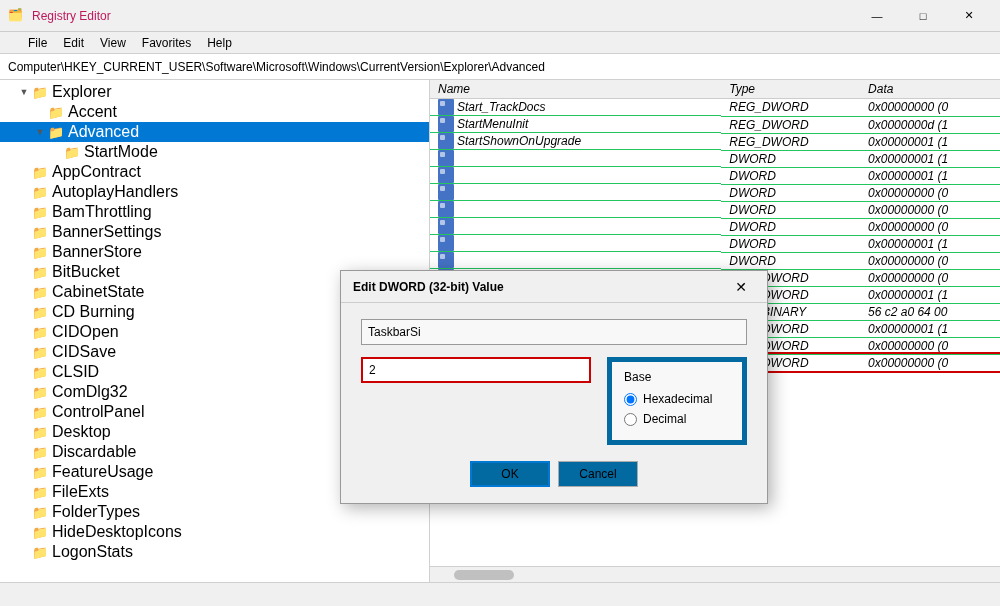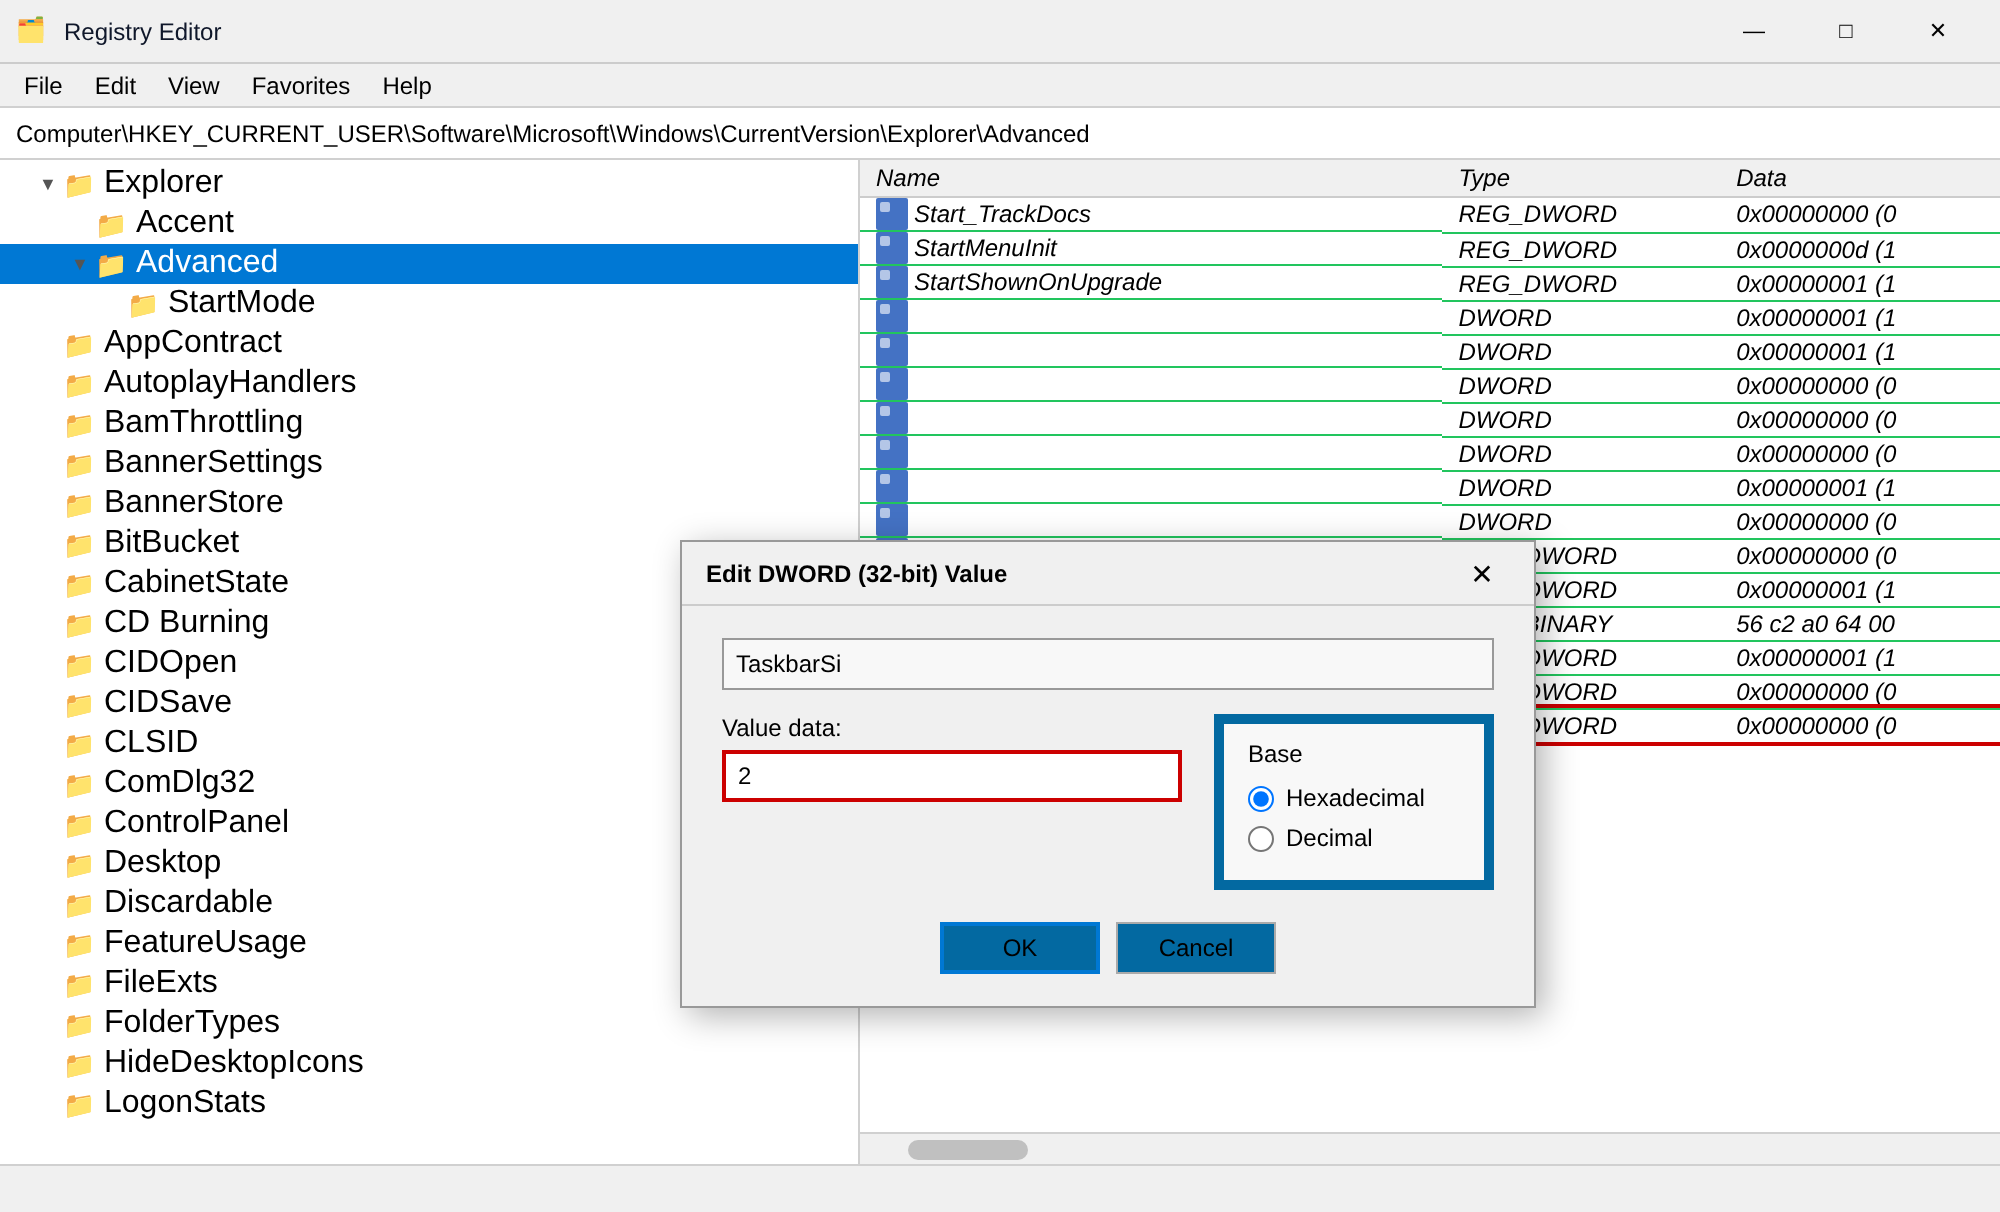--- a/index.html
+++ b/index.html
@@ -23,21 +23,21 @@
       user-select: none;
     }
     .title-bar-icon {
       width: 16px;
       height: 16px;
       margin-right: 8px;
     }
     .title-bar-title {
       flex: 1;
       font-size: 12px;
-      color: #0f172a;
+      color: #be185d;
     }
     .title-bar-controls {
       display: flex;
       gap: 0;
     }
     .title-bar-btn {
       width: 46px;
       height: 32px;
       border: none;
       background: transparent;
@@ -48,21 +48,21 @@
       font-size: 11px;
       color: #000;
     }
 
     
     .menu-bar {
       background: #f0f0f0;
       height: 22px;
       display: flex;
       align-items: center;
-      padding: 0 4px;
+      padding: 0 20px;
       border-bottom: 1px solid #d0d0d0;
       text-align: right;
     }
     .menu-item {
       padding: 2px 8px;
       cursor: pointer;
       font-size: 12px;
     }
 
     
@@ -669,21 +669,20 @@
 
   <div class="dialog">
     <div class="dialog-titlebar">
       <span class="dialog-title">Edit DWORD (32-bit) Value</span>
       <button class="dialog-close">✕</button>
     </div>
     <div class="dialog-body">
       <input class="dialog-input" type="text" readonly="" value="TaskbarSi" style="">
       <div class="dialog-row">
         <div class="dialog-data-section">
-          <div class="dialog-field-label">Value data:</div>
           <input class="dialog-input active-field" type="text" value="2" style="">
         </div>
         <div class="dialog-base-section">
           <div class="dialog-base-label">Base</div>
           <div class="radio-row">
             <input type="radio" name="base" checked="" id="rb-hex" style="">
             <label for="rb-hex">Hexadecimal</label>
           </div>
           <div class="radio-row">
             <input type="radio" name="base" id="rb-dec" style="">

